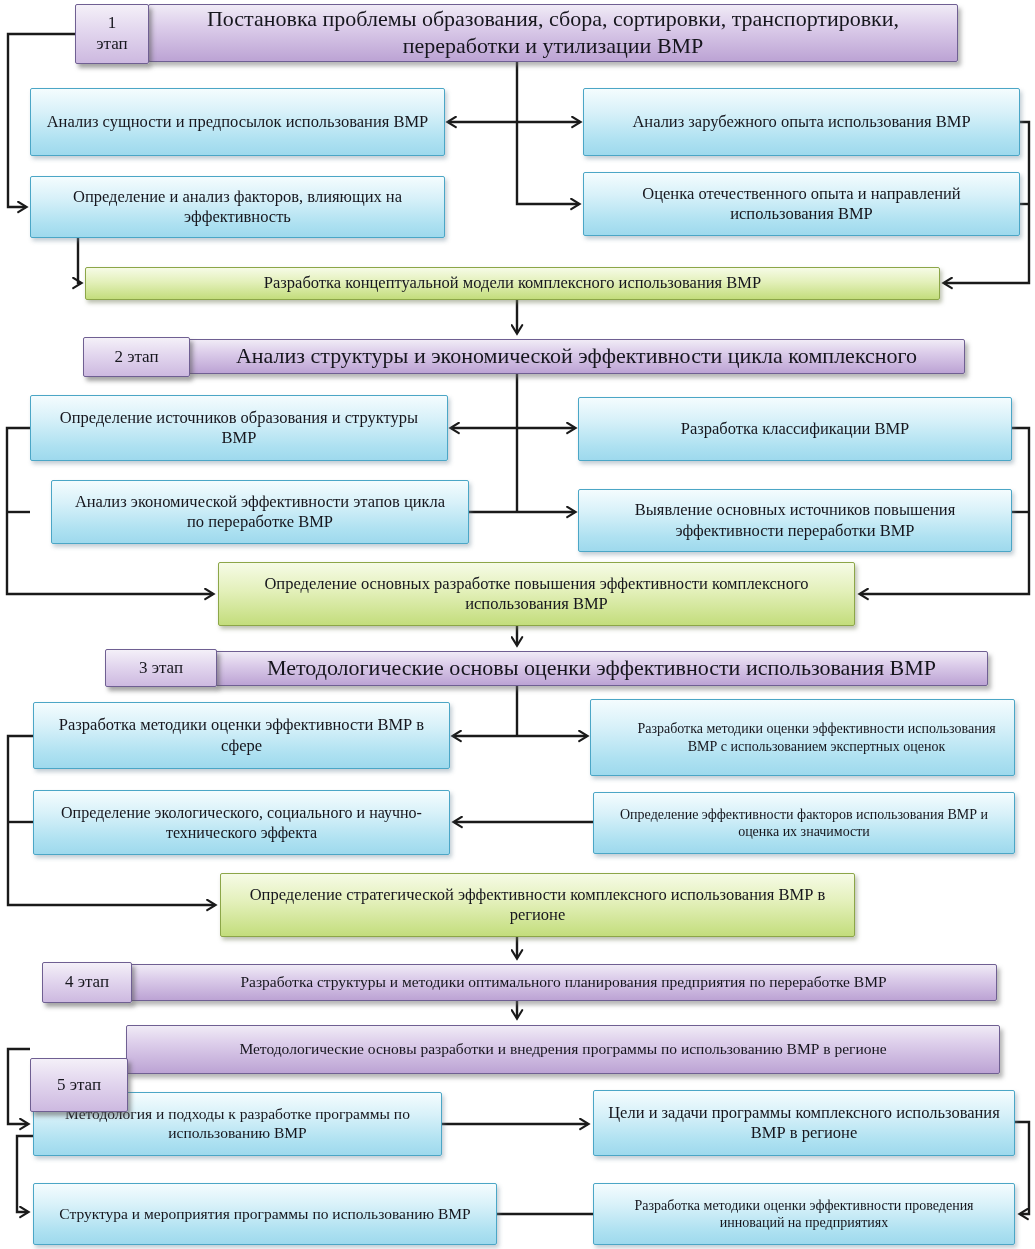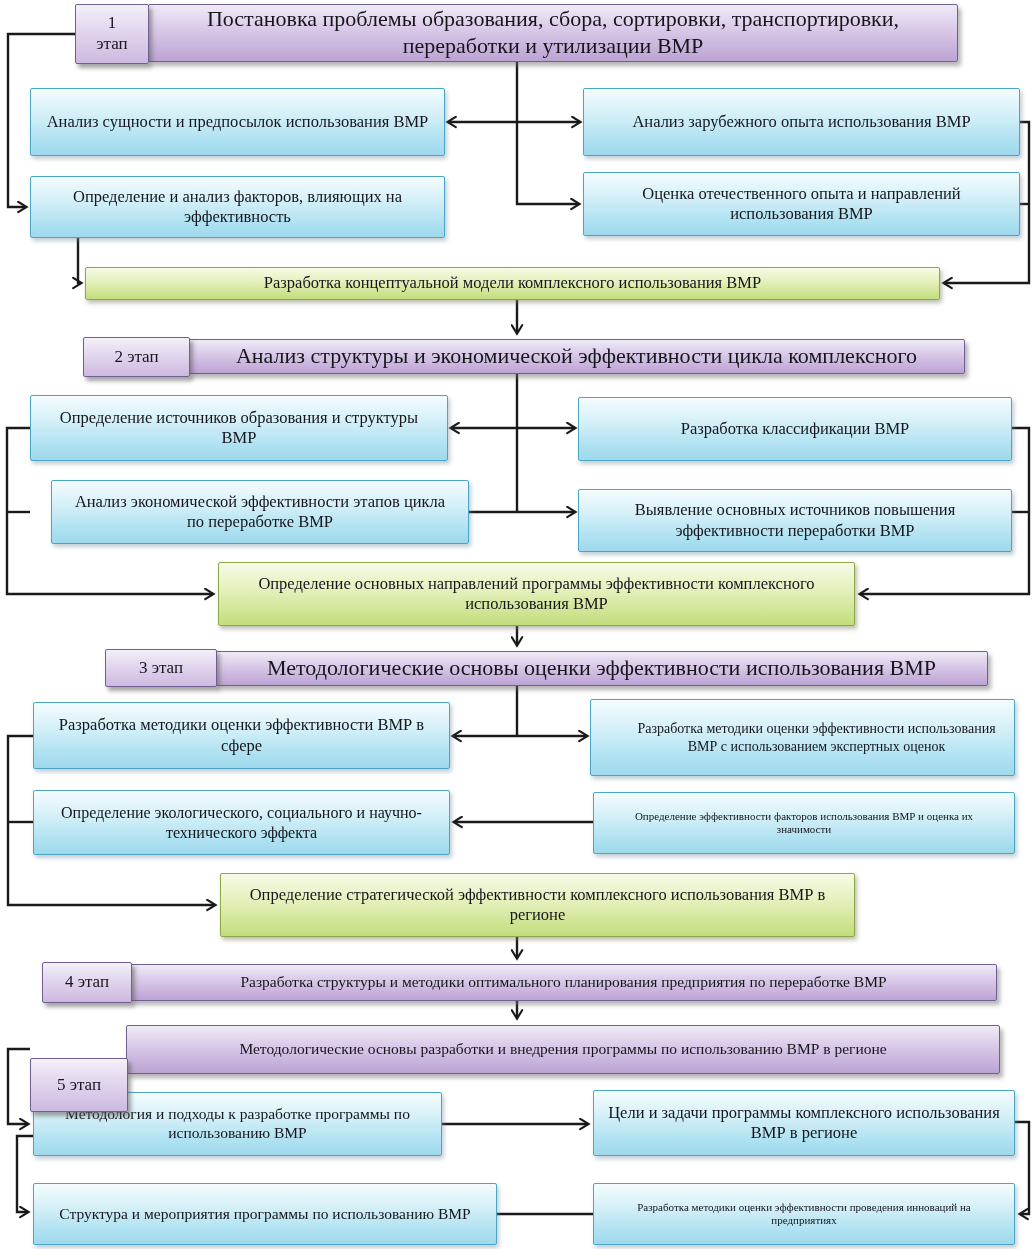--- a/index.html
+++ b/index.html
@@ -35,21 +35,21 @@
     box-shadow:2px 3px 4px rgba(120,145,160,.45);
     font-size:16.5px;
   }
   .green{
     background:linear-gradient(180deg,#F6FBE6 0%,#E3F0BA 45%,#C3DD7C 100%);
     border:1.6px solid #8CA648;
     box-shadow:2px 3px 4px rgba(120,130,95,.5);
     font-size:16.5px;
   }
   .fs14{font-size:14px;}
-  .fs15{font-size:11px;}
+  .fs15{font-size:14px;}
   .fs155{font-size:15.5px;}
   .fs16{font-size:16px;}
 </style>
 </head>
 <body>
 
 <div id="canvas">
 
   <svg id="connectors" width="1035" height="1249" viewBox="0 0 1035 1249">
     <defs>
@@ -100,21 +100,21 @@
   <div class="box blue" style="left:30px;top:176px;width:415px;height:62px;">Определение и анализ факторов, влияющих на эффективность</div>
   <div class="box blue" style="left:583px;top:172px;width:437px;height:64px;">Оценка отечественного опыта и направлений использования ВМР</div>
   <div class="box green" style="left:85px;top:267px;width:855px;height:33px;">Разработка концептуальной модели комплексного использования ВМР</div>
 
   <div class="box tab" style="left:83px;top:337px;width:107px;height:40px;">2 этап</div>
   <div class="box hdr" style="left:188px;top:339px;width:777px;height:35px;">Анализ структуры и экономической эффективности цикла комплексного</div>
   <div class="box blue" style="left:30px;top:395px;width:418px;height:66px;">Определение источников образования и структуры ВМР</div>
   <div class="box blue" style="left:578px;top:397px;width:434px;height:64px;">Разработка классификации ВМР</div>
   <div class="box blue" style="left:30px;top:480px;width:418px;height:64px;margin-left:21px;">Анализ экономической эффективности этапов цикла по переработке ВМР</div>
   <div class="box blue" style="left:578px;top:481px;width:434px;height:63px;margin-top:8px;">Выявление основных источников повышения эффективности переработки ВМР</div>
-  <div class="box green" style="left:218px;top:562px;width:637px;height:64px;">Определение основных направлений программы эффективности комплексного использования ВМР</div>
+  <div class="box green" style="left:218px;top:562px;width:637px;height:64px;">Определение основных разработке повышения эффективности комплексного использования ВМР</div>
 
   <div class="box tab" style="left:105px;top:649px;width:112px;height:38px;">3 этап</div>
   <div class="box hdr" style="left:215px;top:651px;width:773px;height:35px;">Методологические основы оценки эффективности использования ВМР</div>
   <div class="box blue" style="left:33px;top:702px;width:417px;height:67px;">Разработка методики оценки эффективности ВМР в сфере</div>
   <div class="box blue fs14" style="left:590px;top:699px;width:425px;height:77px;padding-left:42px;">Разработка методики оценки эффективности использования ВМР с использованием экспертных оценок</div>
   <div class="box blue fs16" style="left:33px;top:790px;width:417px;height:65px;">Определение экологического, социального и научно-технического эффекта</div>
   <div class="box blue fs15" style="left:593px;top:792px;width:422px;height:62px;">Определение эффективности факторов использования ВМР и оценка их значимости</div>
   <div class="box green" style="left:220px;top:873px;width:635px;height:64px;">Определение стратегической эффективности комплексного использования ВМР в регионе</div>
 
   <div class="box tab" style="left:42px;top:962px;width:90px;height:41px;">4 этап</div>

